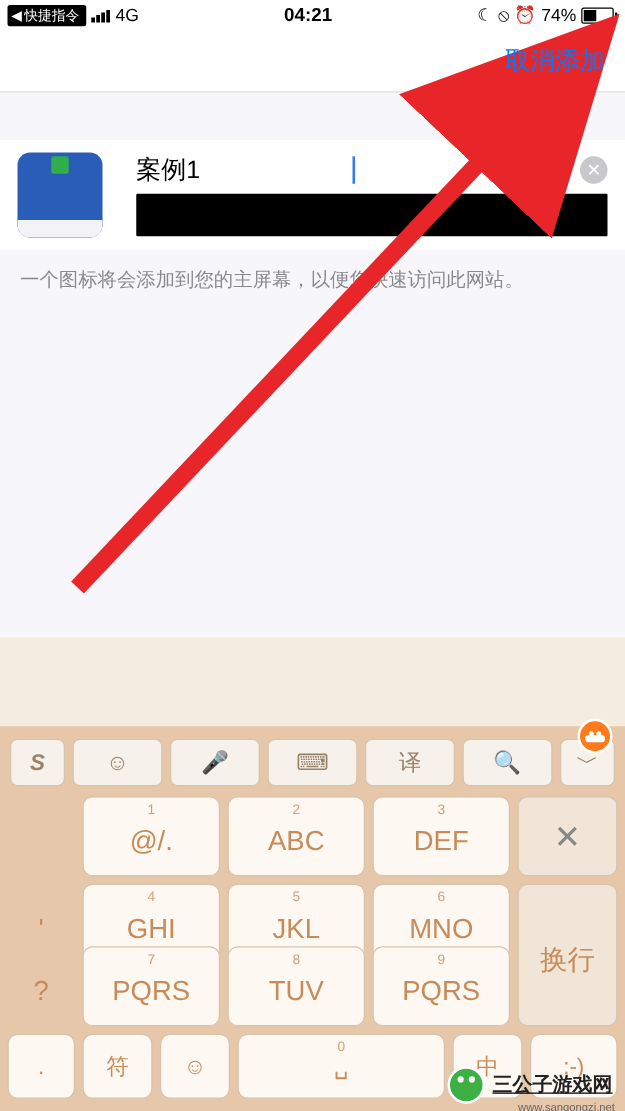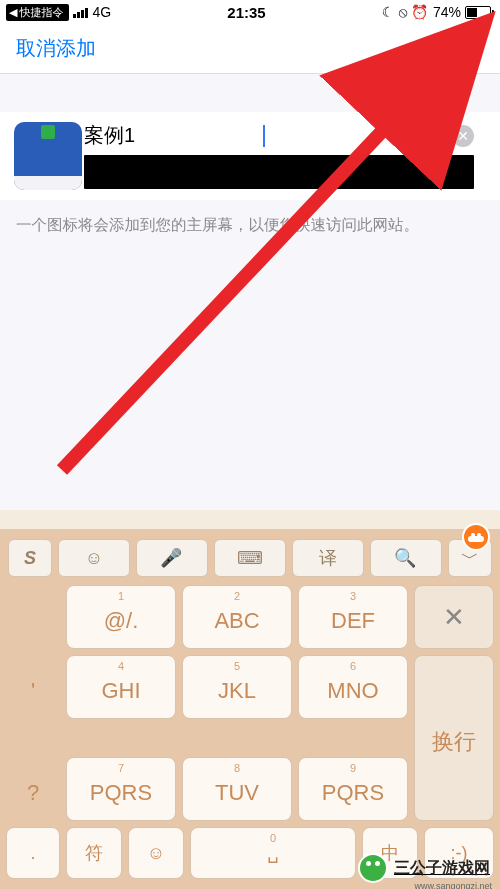--- a/index.html
+++ b/index.html
@@ -26,30 +26,30 @@
     .signal span:nth-child(1){height:4px}.signal span:nth-child(2){height:6px}
     .signal span:nth-child(3){height:8px}.signal span:nth-child(4){height:10px}
     .status-center { font-weight: 600; font-size: 15px;}
     .status-right { display: flex; align-items: center; gap: 4px; font-size: 14px;}
     .battery { display:inline-flex; align-items:center; position: relative;}
     .battery-body{width:26px;height:13px;border:1px solid #000;border-radius:2px;position:relative;}
     .battery-fill{position:absolute;left:1px;top:1px;bottom:1px;width:43%;background:#000;}
     .battery-tip{width:2px;height:5px;background:#000;margin-left:1px;border-radius:0 1px 1px 0;}
     .nav-bar {
       height: 50px; background: #fff;
-      display: flex; align-items: center; justify-content: flex-start;
+      display: flex; align-items: center; justify-content: flex-end;
       padding: 0 16px; border-bottom: 1px solid #ddd; position: relative;
     }
     .nav-title { font-size: 20px; font-weight: 600; position: absolute; left: 0; right: 0; text-align: center; pointer-events: none;}
     .nav-btn { color: #007aff; font-size: 20px; z-index: 1;}
     .content-area { background: #f7f6fb; }
     .spacer-top { height: 38px; }
     .entry-row {
       background: #fff; padding: 10px 14px;
-      display: flex; align-items: flex-start; gap: 2px; position: relative;
+      display: flex; align-items: flex-start; gap: 27px; position: relative;
     }
     .icon-preview {
       width: 68px; height: 68px; border-radius: 10px; background: #2a5db8;
       position: relative; overflow: hidden; flex-shrink: 0;
     }
     .icon-preview .green-sq {
       width:14px;height:14px;background:#2fae4a;border-radius:2px;
       position:absolute; top:3px; left:50%; transform:translateX(-50%);
     }
     .icon-preview .bottom-bar {
@@ -128,21 +128,21 @@
       <span>快捷指令</span>
     </span>
     <span class="signal">
       <span></span>
         <span></span>
         <span></span>
         <span></span>
     </span>
     <span>4G</span>
   </div>
-  <div class="status-center">21:35</div>
+  <div class="status-center">04:21</div>
   <div class="status-right">
     <span>☾</span>
     <span>⦸</span>
     <span>⏰</span>
     <span>74%</span>
     <span class="battery">
       <span class="battery-body">
           <span class="battery-fill"></span>
         </span>
       <span class="battery-tip"></span>
@@ -238,21 +238,21 @@
           <span class="main">GHI</span>
         </div>
       <div class="key mid">
           <span class="num">5</span>
           <span class="main">JKL</span>
         </div>
       <div class="key mid">
           <span class="num">6</span>
           <span class="main">MNO</span>
         </div>
-      <div class="key action" style="height:166px;">
+      <div class="key action" style="height:114px;">
           <span class="main">换行</span>
         </div>
     </div>
 
     <div class="kb-row" style="margin-top:-70px;">
       <div class="key side">
           <span class="main">?</span>
         </div>
       <div class="key mid">
           <span class="num">7</span>

